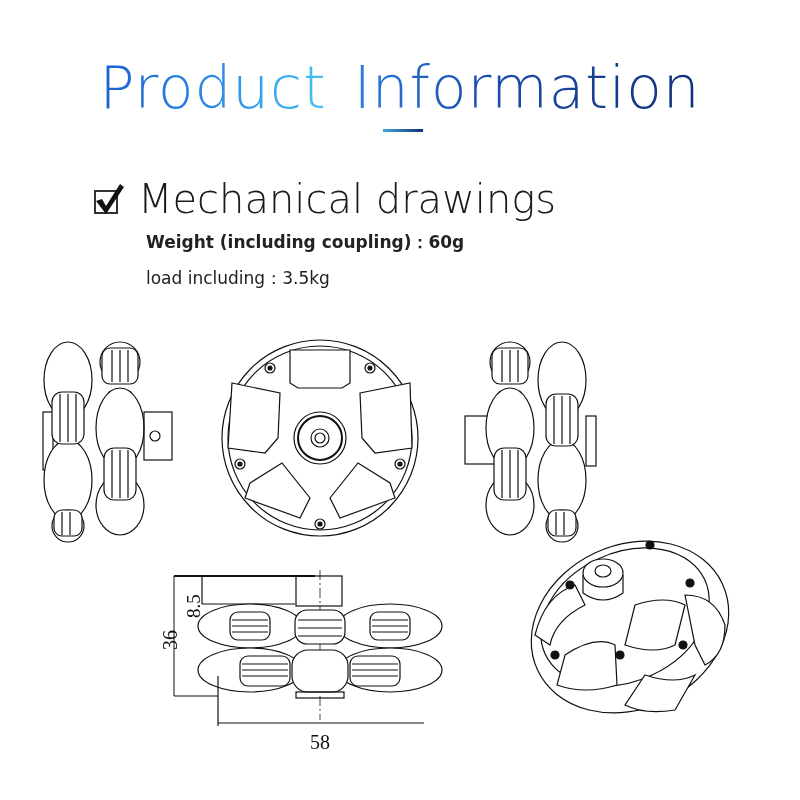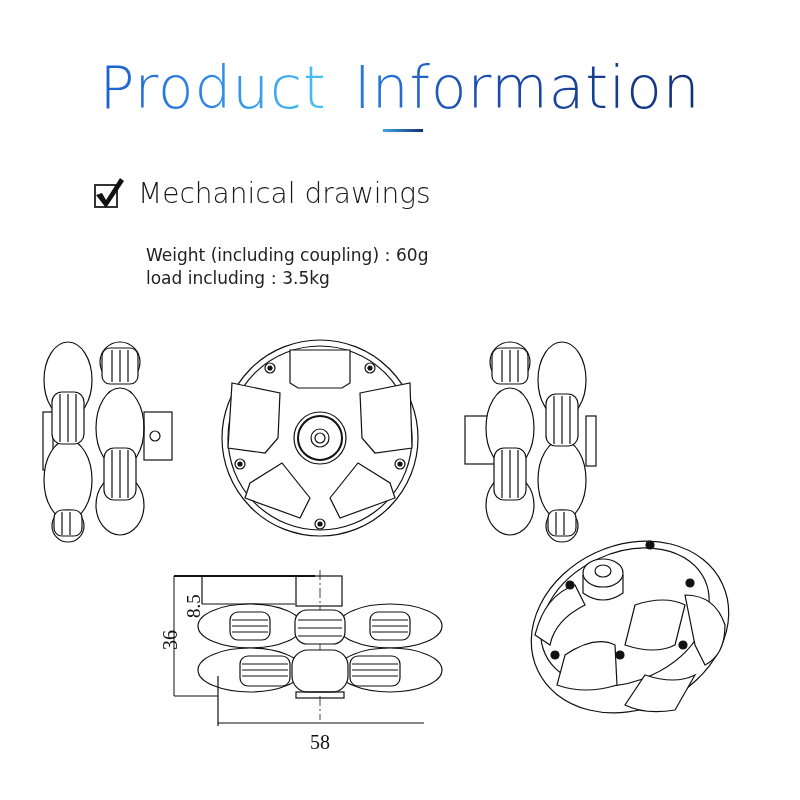--- a/index.html
+++ b/index.html
@@ -10,23 +10,23 @@
       line-height: 80px;
     }
     .title .w1 { background: linear-gradient(90deg, #1a5fd0 0%, #2f8fe8 55%, #45c2f4 100%);
       -webkit-background-clip: text; background-clip: text; color: transparent; }
     .title .w2 { background: linear-gradient(90deg, #2a7be0 0%, #1c4fb0 35%, #10307a 100%);
       -webkit-background-clip: text; background-clip: text; color: transparent; margin-left: 27px; }
     .underline { position: absolute; left: 383px; top: 129px; width: 40px; height: 3px;
       background: linear-gradient(90deg, #3ea6e6, #13306e); }
     .section { position: absolute; left: 92px; top: 176px; display: flex; align-items: center; }
     .check { width: 34px; height: 34px; }
-    .section-title { font-size: 28px; color: #1a1a1a; margin-left: 12px; font-family: "DejaVu Sans", sans-serif; font-weight: 300; }
+    .section-title { font-size: 40px; color: #1a1a1a; margin-left: 12px; font-family: "DejaVu Sans", sans-serif; font-weight: 300; }
     .spec { position: absolute; left: 146px; font-size: 17px; color: #222; font-family: "DejaVu Sans", sans-serif; }
-    .spec1 { top: 244px; }
+    .spec1 { top: 231px; font-weight: bold; }
     .spec2 { top: 267px; }
     svg.draw { position: absolute; overflow: visible; }
     .dim { position: absolute; font-family: "Liberation Serif", serif; color: #111; font-size: 19px; }
   </style>
 </head>
 <body>
 
 <div class="title">
   <span class="w1">Product</span><span class="w2">Information</span>
 </div>

